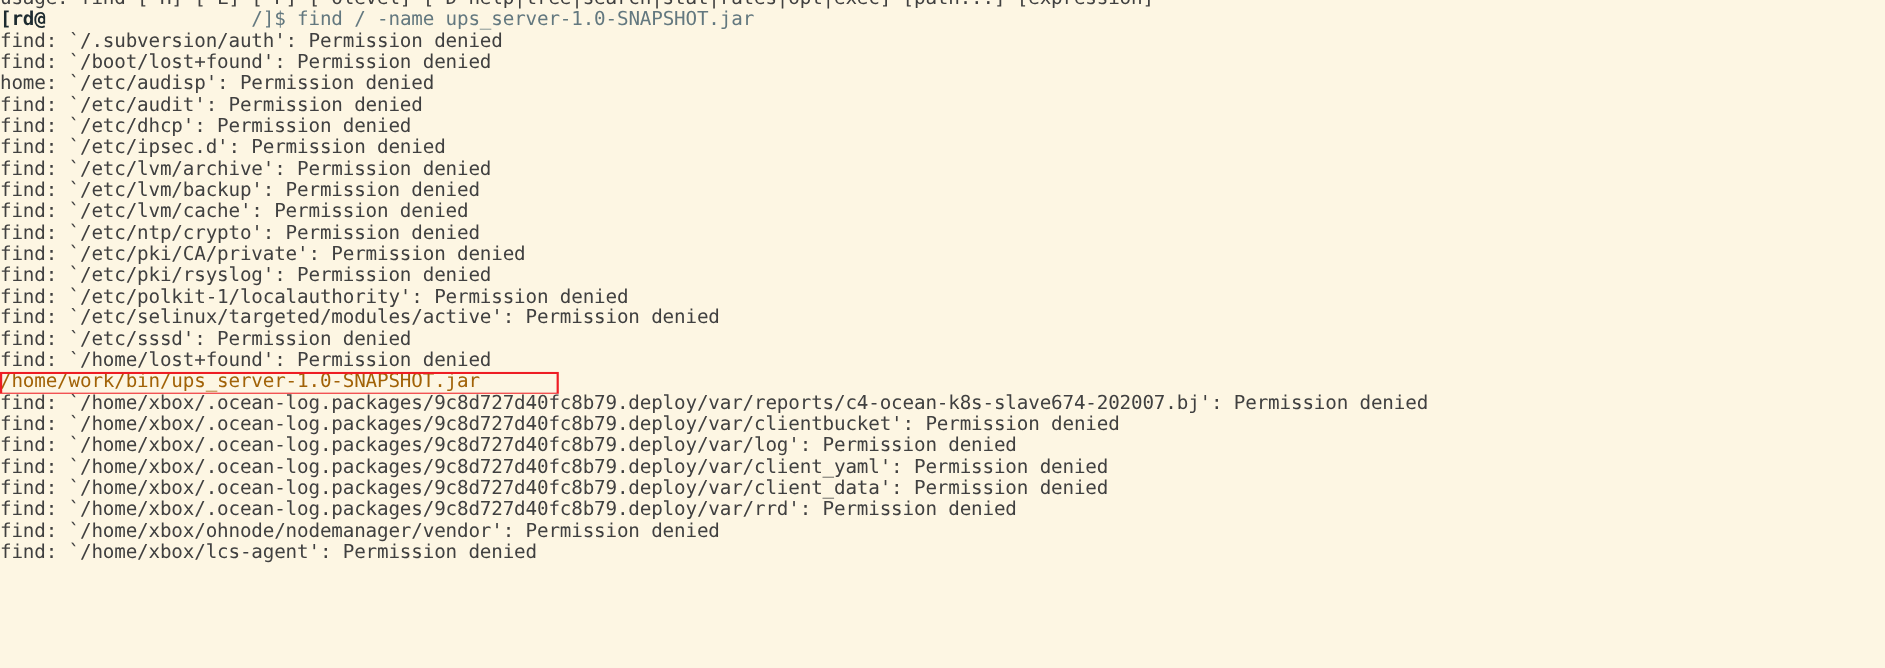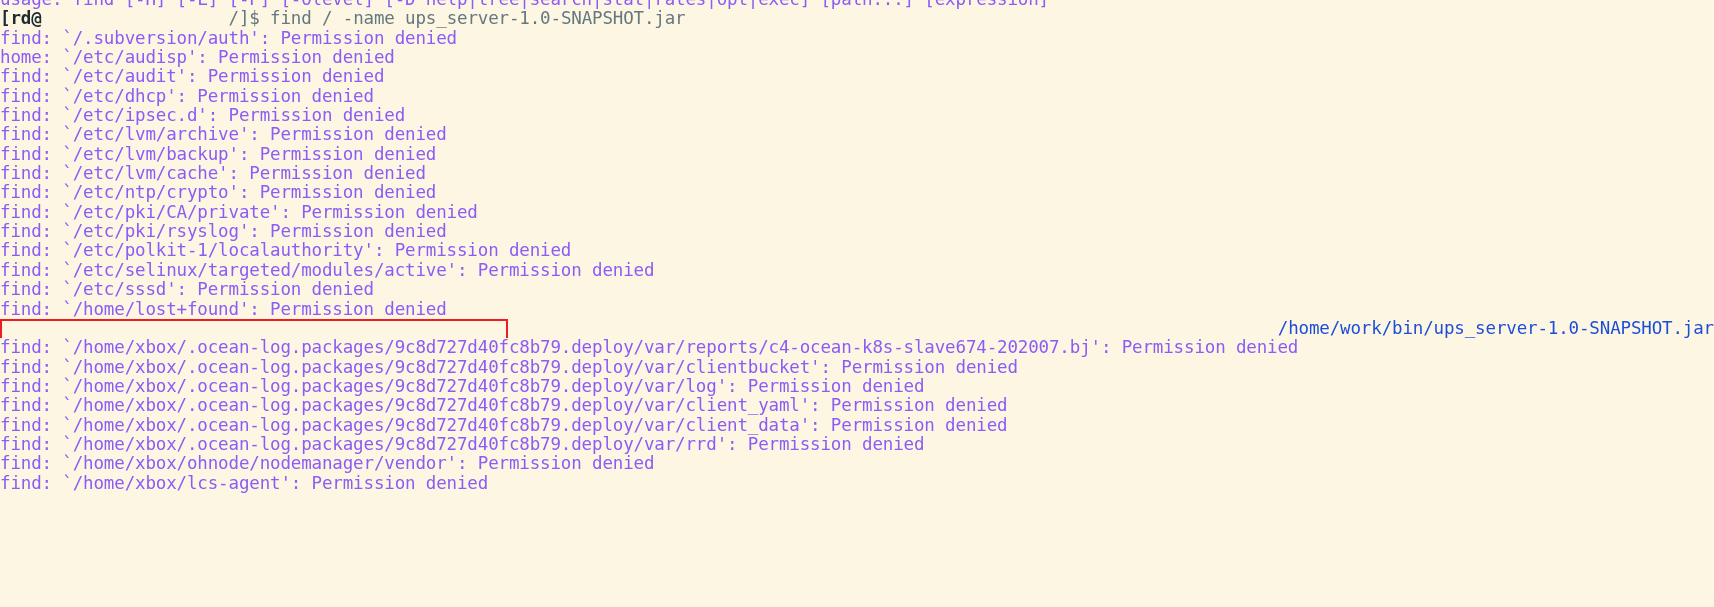--- a/index.html
+++ b/index.html
@@ -25,21 +25,21 @@
     padding: 0 0 0 2px;
   }
 
   .line {
     display: block;
     white-space: pre;
     font-family: "DejaVu Sans Mono", "Liberation Mono", monospace;
     font-size: 17.5px;
     line-height: 19.35px;
     height: 19.35px;
-    color: #8b5cf6;
+    color: #404040;
     letter-spacing: -0.15px;
     overflow: hidden;
   }
 
   
   #scrollback {
     position: absolute;
     left: 0;
     top: -10px;
     width: 1714px;
@@ -51,23 +51,22 @@
   .line.prompt .user {
     color: #1d2b30;
     font-weight: bold;
   }
   .line.prompt .host {
     color: #1d2b30;
     font-weight: bold;
   }
 
   .line.match {
-    color: #1d4ed8;
+    color: #a16207;
     position: relative;
-    text-align: right;
   }
 
   .match-box {
     position: absolute;
     left: 0px;
     width: 508px;
     height: 21px;
     border: 2px solid #ee1d24;
     box-sizing: border-box;
     pointer-events: none;
@@ -78,20 +77,21 @@
 <body>
 
 <div id="terminal">
   <div id="scrollback">
 
     <div class="line usage">usage: find [-H] [-L] [-P] [-Olevel] [-D help|tree|search|stat|rates|opt|exec] [path...] [expression]</div>
 
     <div class="line prompt"><span class="user">[</span><span class="user">rd@</span><span class="host"></span><span>                  </span><span>/</span><span>]</span><span>$</span><span> find / -name ups_server-1.0-SNAPSHOT.jar</span></div>
 
     <div class="line">find: `/.subversion/auth': Permission denied</div>
+    <div class="line">find: `/boot/lost+found': Permission denied</div>
     <div class="line">home: `/etc/audisp': Permission denied</div>
     <div class="line">find: `/etc/audit': Permission denied</div>
     <div class="line">find: `/etc/dhcp': Permission denied</div>
     <div class="line">find: `/etc/ipsec.d': Permission denied</div>
     <div class="line">find: `/etc/lvm/archive': Permission denied</div>
     <div class="line">find: `/etc/lvm/backup': Permission denied</div>
     <div class="line">find: `/etc/lvm/cache': Permission denied</div>
     <div class="line">find: `/etc/ntp/crypto': Permission denied</div>
     <div class="line">find: `/etc/pki/CA/private': Permission denied</div>
     <div class="line">find: `/etc/pki/rsyslog': Permission denied</div>

